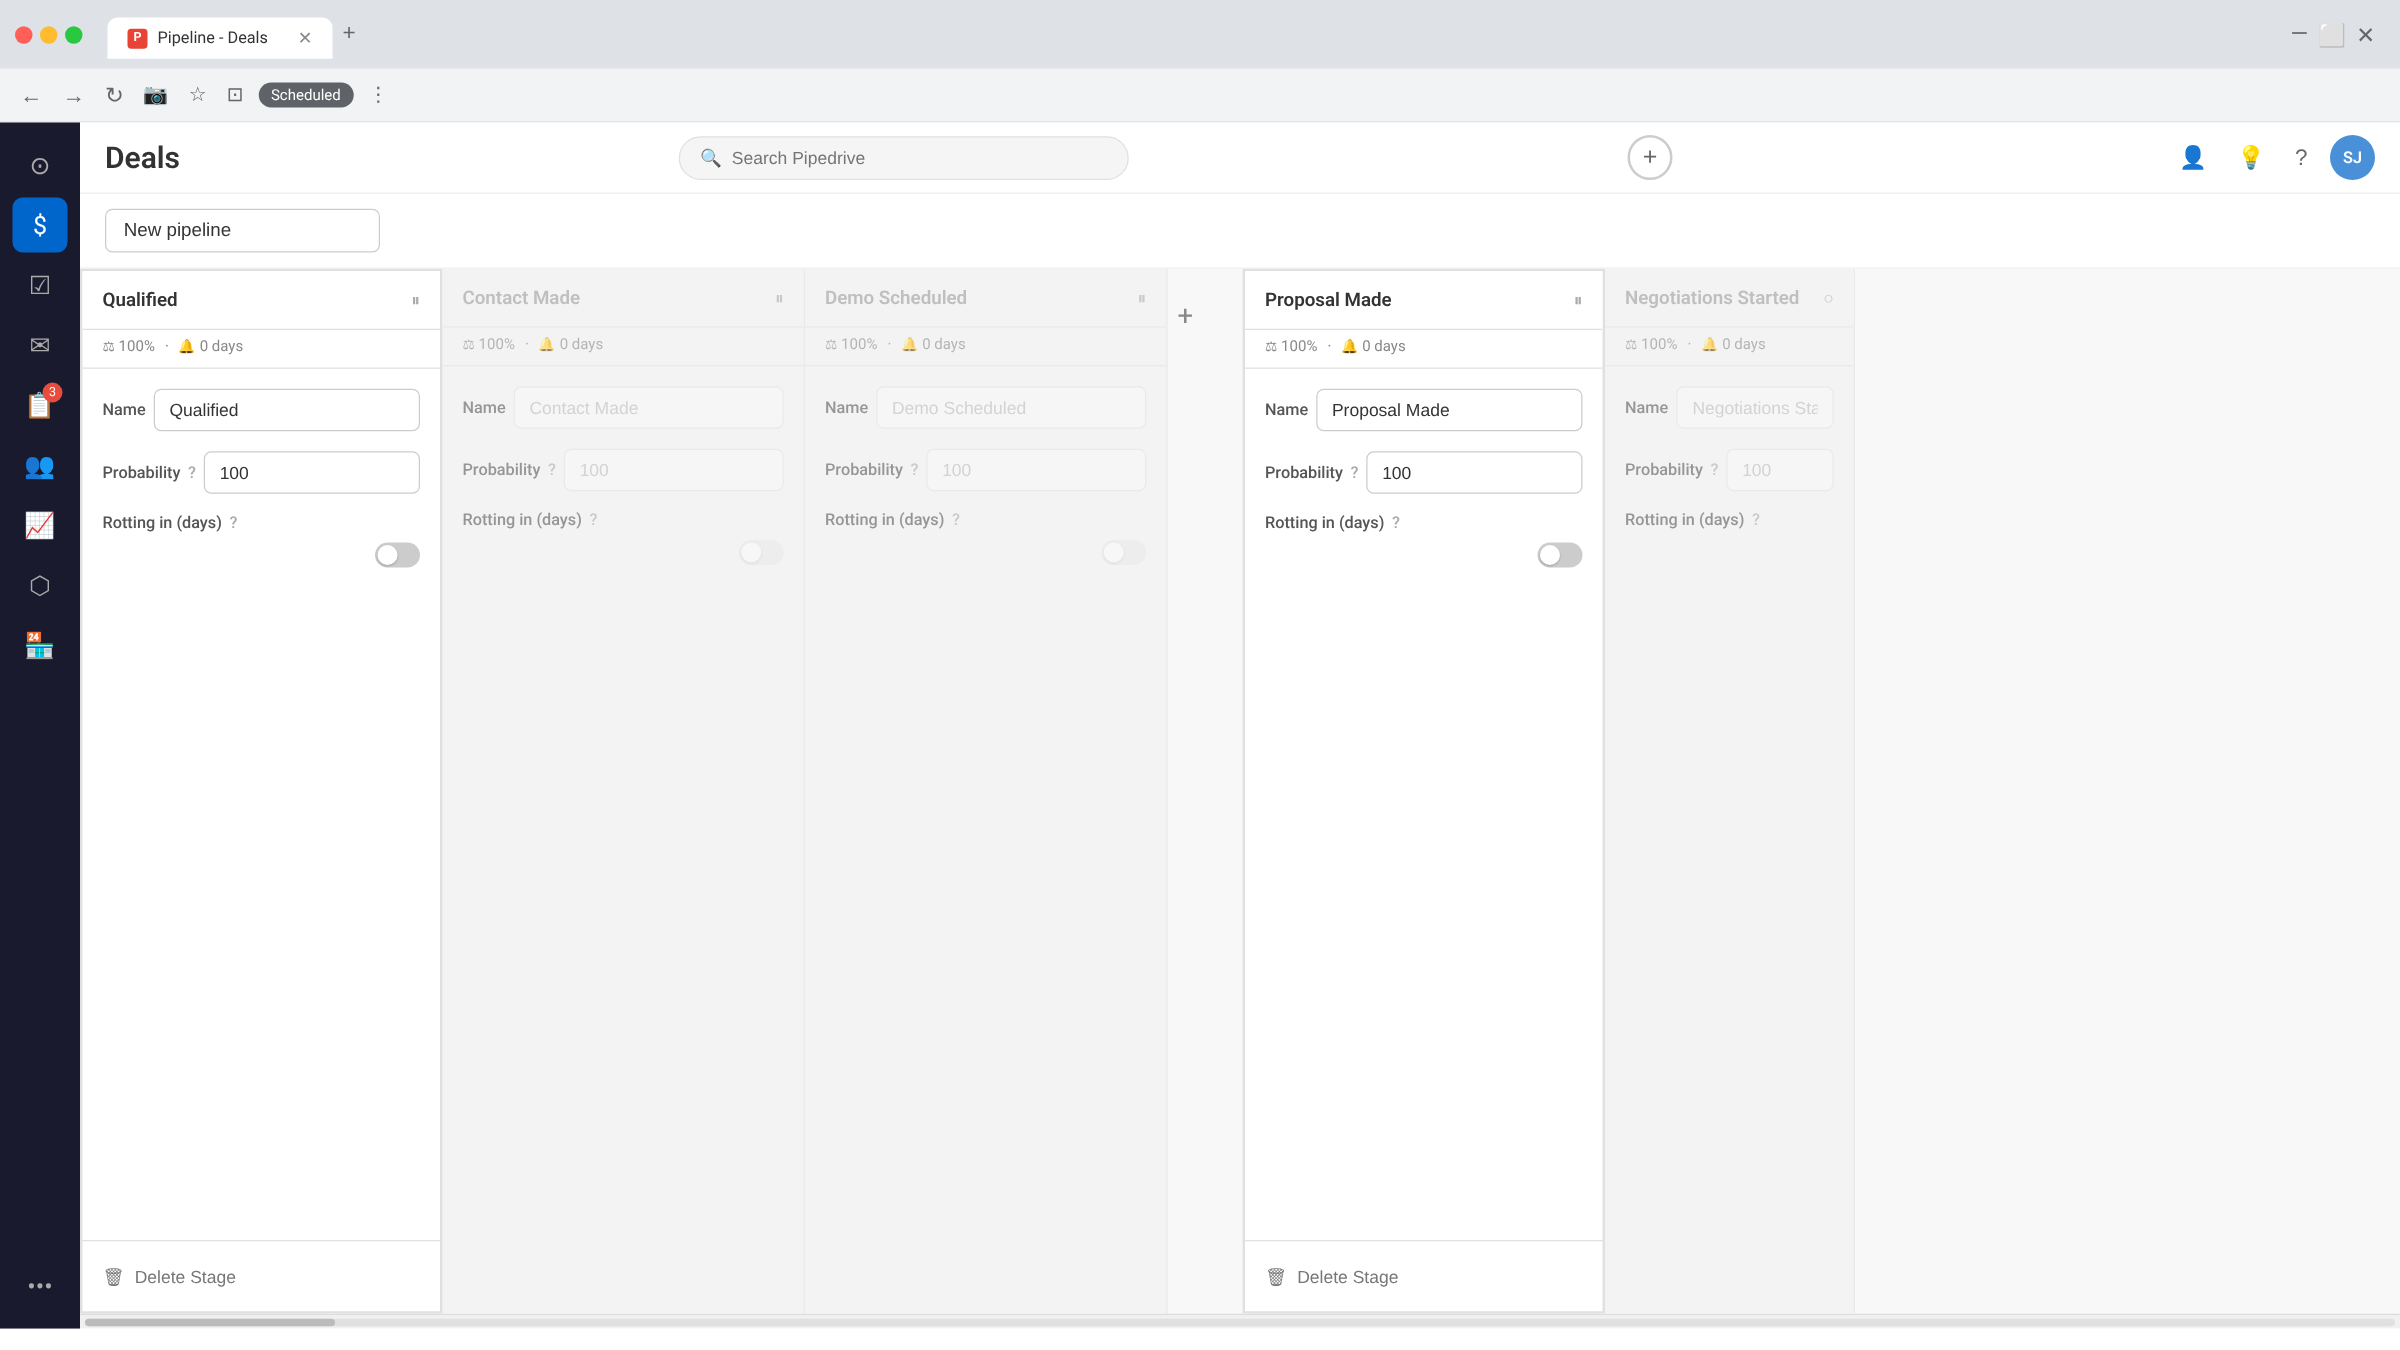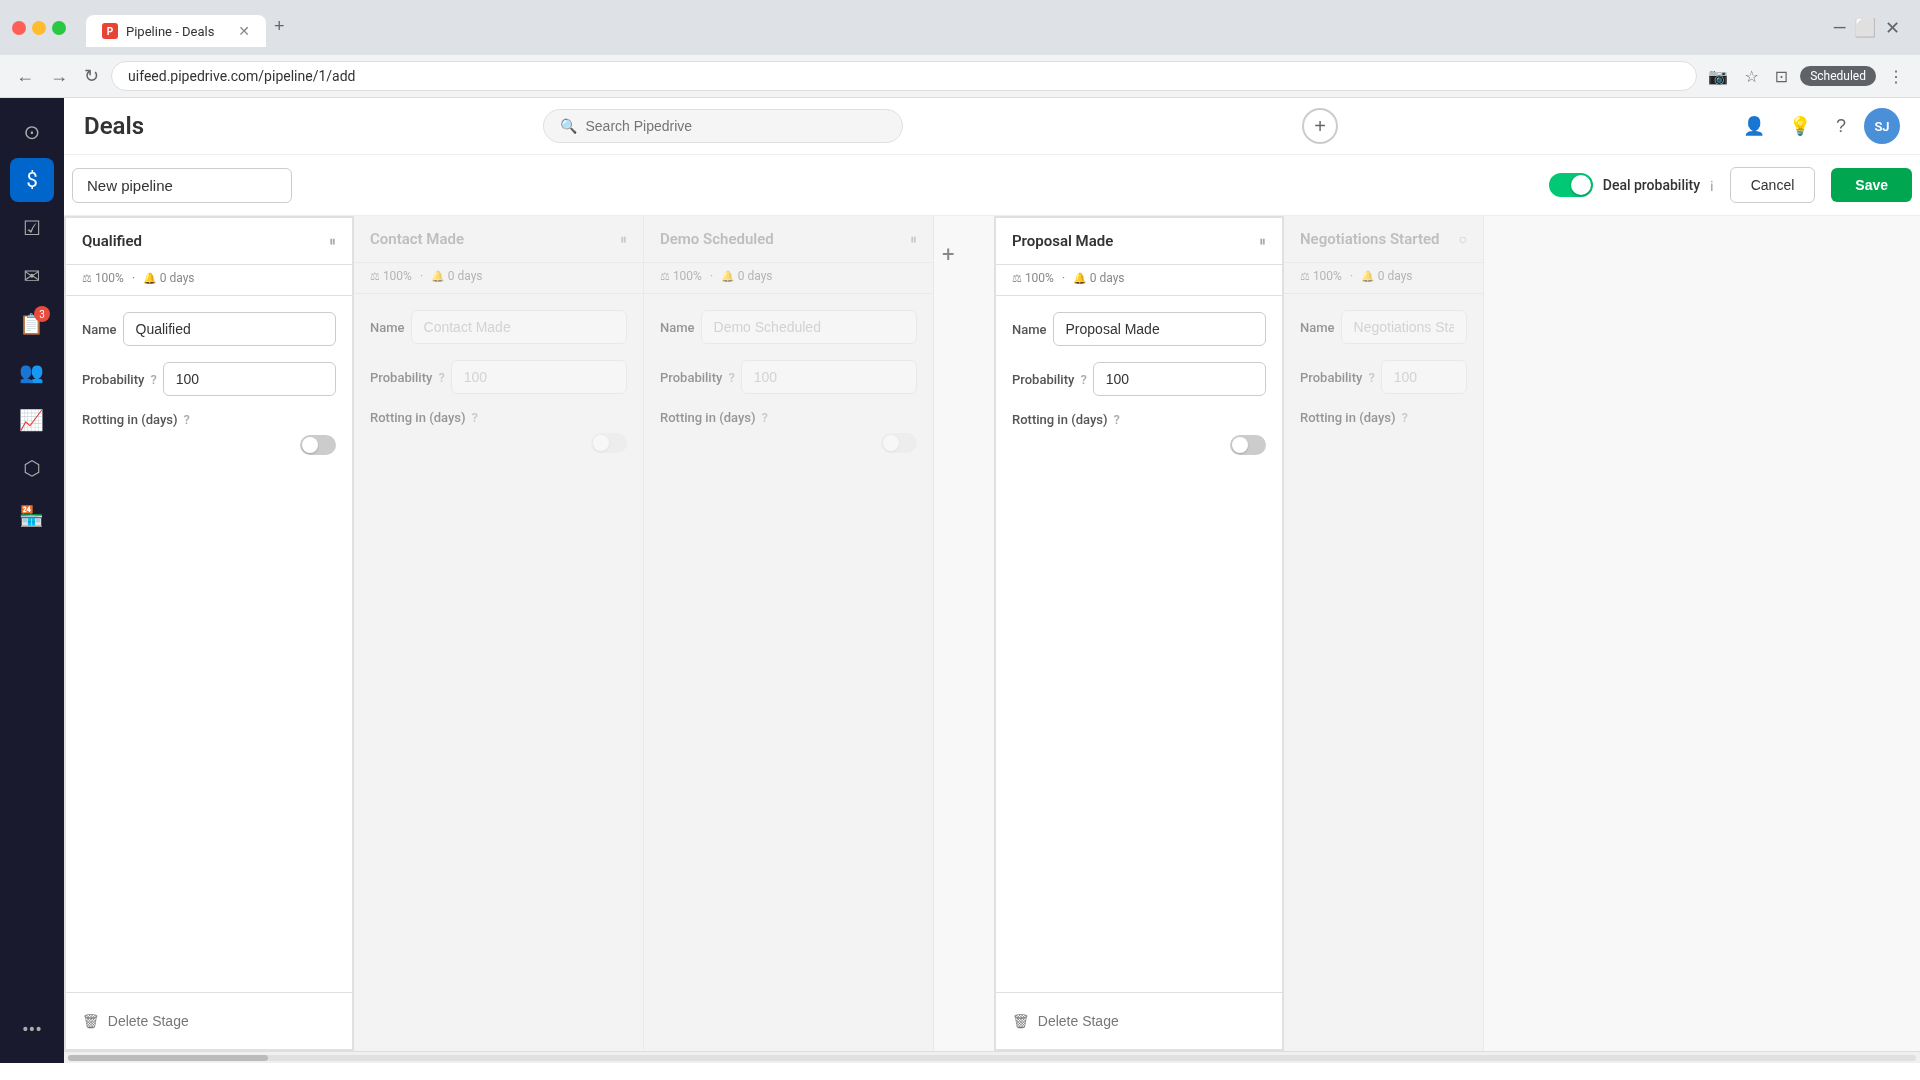--- a/index.html
+++ b/index.html
@@ -85,21 +85,21 @@
       display: flex; align-items: center; justify-content: center;
     }
     .header-actions { display: flex; align-items: center; gap: 12px; margin-left: auto; }
     .header-icon-btn { background: none; border: none; color: #666; font-size: 18px; cursor: pointer; padding: 6px; border-radius: 50%; }
     .avatar { width: 36px; height: 36px; border-radius: 50%; background: #4a90d9; color: white; display: flex; align-items: center; justify-content: center; font-size: 13px; font-weight: 600; cursor: pointer; }
 
     
     .pipeline-editor { display: flex; flex-direction: column; flex: 1; overflow: hidden; }
 
     .pipeline-toolbar {
-      display: flex; align-items: center; padding: 12px 8px; gap: 16px; border-bottom: 1px solid #eee;
+      display: flex; align-items: center; padding: 12px 20px; gap: 16px; border-bottom: 1px solid #eee;
       flex-shrink: 0;
     }
     .pipeline-name-input {
       border: 1px solid #ccc; border-radius: 6px; padding: 8px 14px; font-size: 15px;
       color: #333; width: 220px; outline: none;
     }
     .toolbar-right { margin-left: auto; display: flex; align-items: center; gap: 16px; }
     .deal-prob-toggle { display: flex; align-items: center; gap: 10px; }
     .deal-prob-label { font-size: 14px; color: #333; font-weight: 500; }
     .toggle-switch {
@@ -202,23 +202,20 @@
     <div style="display:flex; gap:8px; margin-left:auto; padding-right:8px;">
       <span style="color:#666; font-size:18px; cursor:pointer;">—</span>
       <span style="color:#666; font-size:18px; cursor:pointer;">⬜</span>
       <span style="color:#666; font-size:18px; cursor:pointer;">✕</span>
     </div>
   </div>
   <div class="address-bar-row">
     <button class="nav-btn">←</button>
     <button class="nav-btn">→</button>
     <button class="nav-btn">↻</button>
-    <div class="address-bar">
-      <span class="address-url">uifeed.pipedrive.com/pipeline/1/add</span>
-    </div>
     <div class="browser-actions">
       <button class="browser-action-btn">📷</button>
       <button class="browser-action-btn">☆</button>
       <button class="browser-action-btn">⊡</button>
       <div class="incognito-pill">Scheduled</div>
       <button class="browser-action-btn">⋮</button>
     </div>
   </div>
 </div>
 
@@ -274,31 +271,20 @@
         <button class="header-icon-btn">💡</button>
         <button class="header-icon-btn">?</button>
         <div class="avatar">SJ</div>
       </div>
     </div>
 
     <div class="pipeline-editor">
 
       <div class="pipeline-toolbar">
         <input class="pipeline-name-input" type="text" value="New pipeline" style="">
-        <div class="toolbar-right">
-          <div class="deal-prob-toggle">
-            <div class="toggle-switch">
-              <div class="toggle-knob"></div>
-            </div>
-            <span class="deal-prob-label">Deal probability</span>
-            <span class="info-icon">ℹ</span>
-          </div>
-          <button class="cancel-btn">Cancel</button>
-          <button class="save-btn">Save</button>
-        </div>
       </div>
 
       <div class="stages-area">
 
         <div class="stage-column active-col">
           <div class="stage-header">
             <span class="stage-title">Qualified</span>
             <button class="stage-drag-btn">⏸</button>
           </div>
           <div class="stage-meta">

